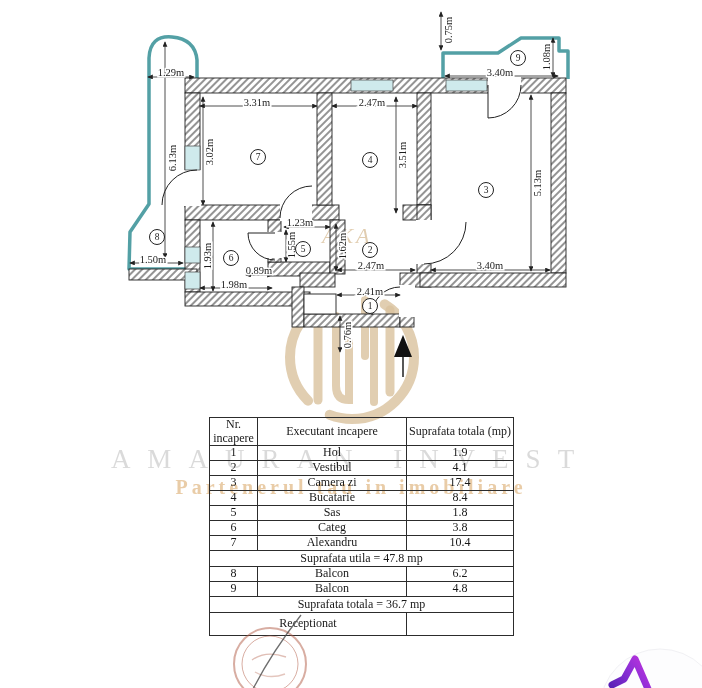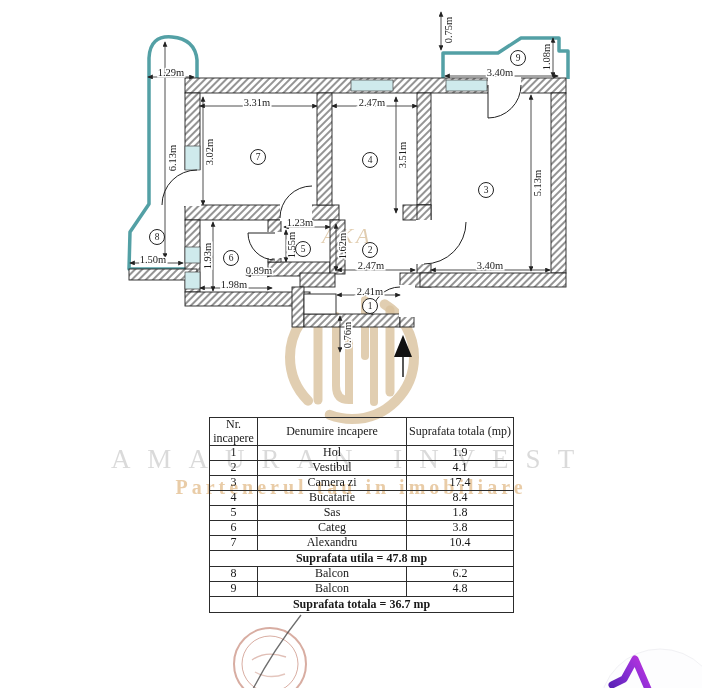--- a/index.html
+++ b/index.html
@@ -45,21 +45,21 @@
   }
   table.areas td{
     border:1px solid #2c2c2c;text-align:center;vertical-align:middle;
     padding:0;line-height:1.12;background:transparent;overflow:hidden;
   }
   .col-nr{width:48px;}
   .col-name{width:149px;}
   .col-area{width:107px;}
   tr.hdr td{height:27px;}
   tr.r td{height:14px;}
-  tr.sum td{height:15px;font-weight:bold;}
+  tr.sum td{height:15px;}
   tr.exec td{height:23px;}
   tr.categ td{height:27px;}
   tr.recep td{height:22px;}
   td.left{text-align:left;padding-left:5px;vertical-align:top;}
   td.categ-cell{text-align:center;vertical-align:middle;}
 </style>
 </head>
 <body>
 
 <div class="wm-brand">AMAURAN INVEST</div>
@@ -243,21 +243,21 @@
         <col class="col-nr">
         <col class="col-name">
         <col class="col-area">
       </colgroup>
     <tbody>
       <tr class="hdr">
         <td>
           <span>Nr.</span><br>
           <span>incapere</span>
         </td>
-        <td>Denumire incapere</td>
+        <td>Executant incapere</td>
         <td>Suprafata totala (mp)</td>
       </tr>
       <tr class="r">
         <td>1</td>
         <td>Hol</td>
         <td>1.9</td>
       </tr>
       <tr class="r">
         <td>2</td>
         <td>Vestibul</td>
@@ -296,20 +296,24 @@
         <td>Balcon</td>
         <td>6.2</td>
       </tr>
       <tr class="r">
         <td>9</td>
         <td>Balcon</td>
         <td>4.8</td>
       </tr>
       <tr class="sum">
         <td colspan="3">Suprafata totala =  36.7 mp</td>
+      </tr>
+      <tr class="recep">
+        <td colspan="2">Receptionat</td>
+        <td></td>
       </tr>
     </tbody>
   </table>
 </div>
 
 <svg id="overlay-svg" class="layer" width="702" height="688" viewBox="0 0 702 688">
   <defs>
     <linearGradient id="pg" x1="612" y1="688" x2="650" y2="660" gradientUnits="userSpaceOnUse">
       <stop offset="0" stop-color="#5b21b6"></stop>
       <stop offset="0.5" stop-color="#8b2fd6"></stop>

